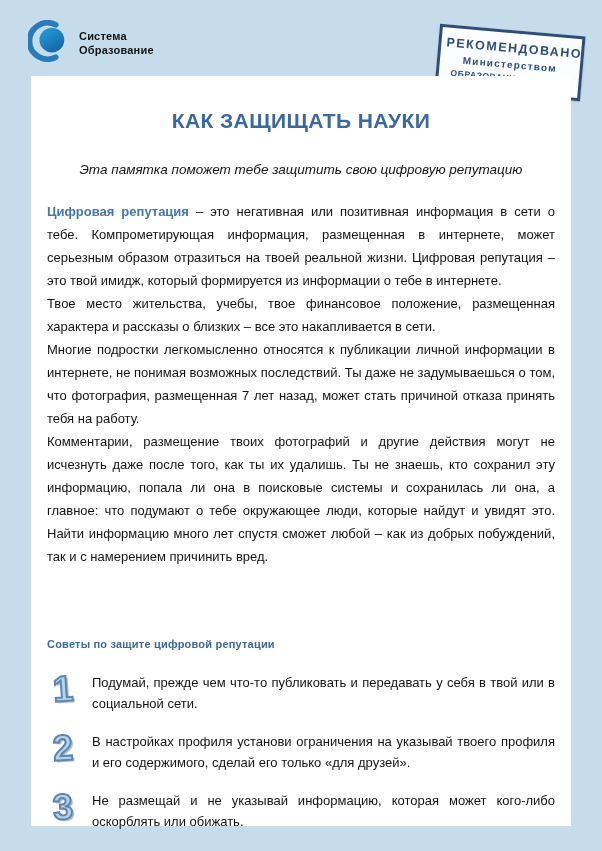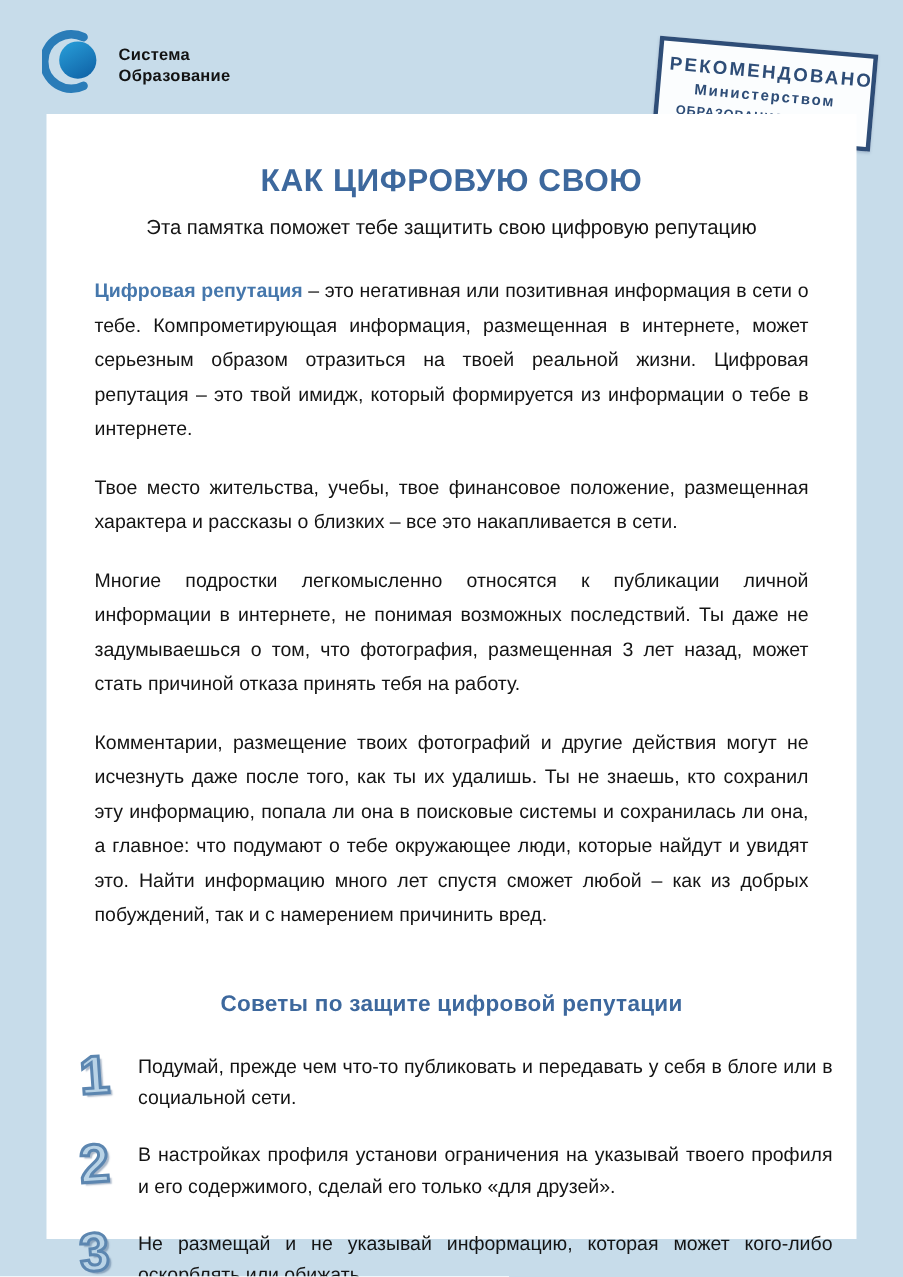--- a/index.html
+++ b/index.html
@@ -32,27 +32,27 @@
   
   .card {
     position:absolute; left:31px; top:76px;
     width:540px; height:750px;
     background:#ffffff;
     box-sizing:border-box;
     padding:32px 16px 0;
   }
 
   .title { text-align:center; color:#3d689d; font-weight:bold; font-size:21px; line-height:26px; letter-spacing:0.4px; }
-  .subtitle { text-align:center; font-size:13.5px; color:#141414; margin-top:10px; }
+  .subtitle { text-align:center; font-style:italic; font-size:13.5px; color:#141414; margin-top:28px; }
 
   .body-text { margin-top:23px; font-size:13px; line-height:23px; color:#141414; text-align:justify; }
-  .body-text p { margin:16px; }
+  .body-text p { margin:0; }
   .term { color:#4577ac; font-weight:bold; }
 
-  .tips-heading { margin-top:40px; text-align:center; color:#3d689d; font-weight:bold; font-size:15px; letter-spacing:0.2px; }
+  .tips-heading { margin-top:70px; color:#3d689d; font-weight:bold; font-size:11px; letter-spacing:0.2px; }
 
   .tips { margin-top:20px; display:flex; flex-direction:column; gap:15px; }
   .tip { display:flex; gap:13px; align-items:flex-start; }
   .tip-number {
     flex:none; width:32px; text-align:center;
     font-size:36px; line-height:38px; font-weight:bold;
     color:#b9d3e6;
     -webkit-text-stroke:2px #5c86b0;
     text-shadow:2px 2px 1px rgba(46,77,119,0.40);
     transform:rotate(-4deg);
@@ -85,38 +85,38 @@
 
   <div class="stamp">
     <div class="stamp-line1">РЕКОМЕНДОВАНО</div>
     <div class="stamp-line2">Министерством</div>
     <div class="stamp-line3">ОБРАЗОВАНИЯ И НАУКИ</div>
   </div>
 
   <div class="card">
 
     <div class="title">
-      <div>КАК ЦИФРОВУЮ СВОЮ</div>
+      <div>КАК ЗАЩИЩАТЬ НАУКИ</div>
     </div>
 
     <div class="subtitle">Эта памятка поможет тебе защитить свою цифровую репутацию</div>
 
     <div class="body-text">
       <p><span class="term">Цифровая репутация</span><span> – это негативная или позитивная информация в сети о тебе. Компрометирующая информация, размещенная в интернете, может серьезным образом отразиться на твоей реальной жизни. Цифровая репутация – это твой имидж, который формируется из информации о тебе в интернете.</span></p>
       <p>Твое место жительства, учебы, твое финансовое положение, размещенная характера и рассказы о близких – все это накапливается в сети.</p>
-      <p>Многие подростки легкомысленно относятся к публикации личной информации в интернете, не понимая возможных последствий. Ты даже не задумываешься о том, что фотография, размещенная 3 лет назад, может стать причиной отказа принять тебя на работу.</p>
+      <p>Многие подростки легкомысленно относятся к публикации личной информации в интернете, не понимая возможных последствий. Ты даже не задумываешься о том, что фотография, размещенная 7 лет назад, может стать причиной отказа принять тебя на работу.</p>
       <p>Комментарии, размещение твоих фотографий и другие действия могут не исчезнуть даже после того, как ты их удалишь. Ты не знаешь, кто сохранил эту информацию, попала ли она в поисковые системы и сохранилась ли она, а главное: что подумают о тебе окружающее люди, которые найдут и увидят это. Найти информацию много лет спустя сможет любой – как из добрых побуждений, так и с намерением причинить вред.</p>
     </div>
 
     <div class="tips-heading">Советы по защите цифровой репутации</div>
 
     <div class="tips">
       <div class="tip">
         <div class="tip-number">1</div>
-        <div class="tip-text">Подумай, прежде чем что-то публиковать и передавать у себя в блоге или в социальной сети.</div>
+        <div class="tip-text">Подумай, прежде чем что-то публиковать и передавать у себя в твой или в социальной сети.</div>
       </div>
       <div class="tip">
         <div class="tip-number">2</div>
         <div class="tip-text">В настройках профиля установи ограничения на указывай твоего профиля и его содержимого, сделай его только «для друзей».</div>
       </div>
       <div class="tip">
         <div class="tip-number">3</div>
         <div class="tip-text">Не размещай и не указывай информацию, которая может кого-либо оскорблять или обижать.</div>
       </div>
     </div>

